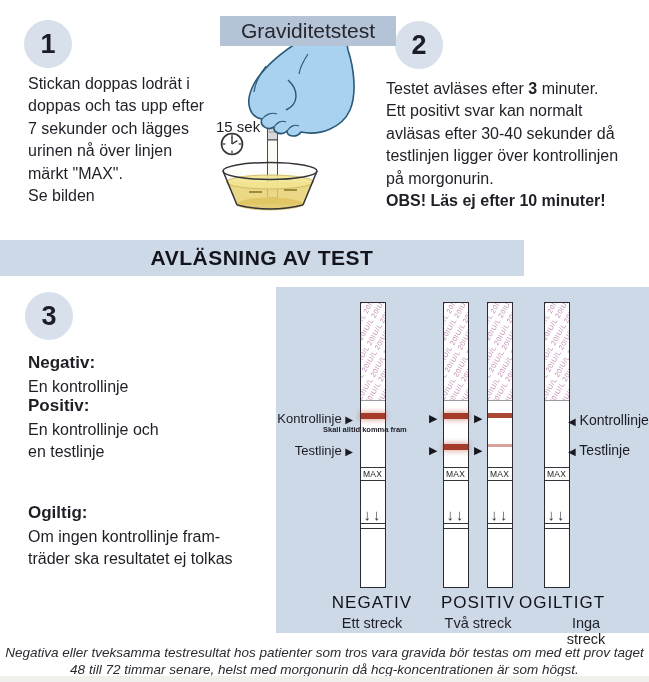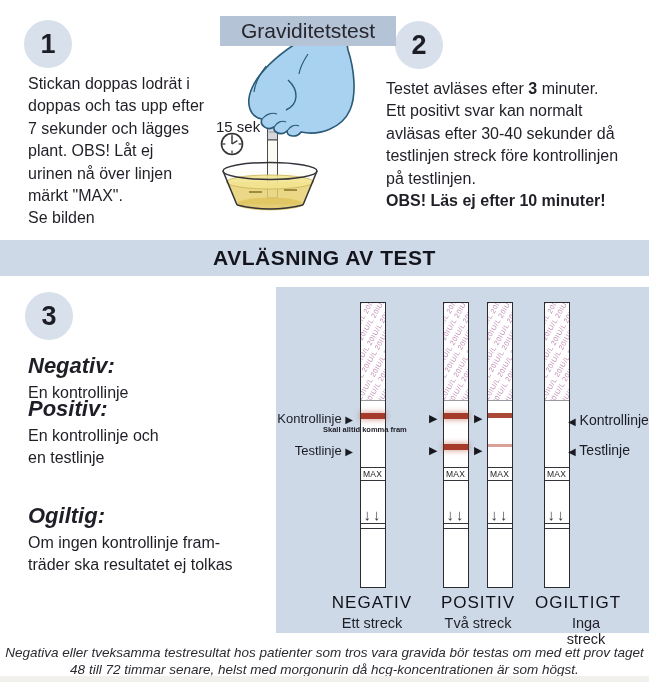--- a/index.html
+++ b/index.html
@@ -16,21 +16,21 @@
     font-size:27px; font-weight:bold; color:#1d1d26;
   }
   #title-box {
     position:absolute; left:220px; top:16px; width:176px; height:30px;
     background:var(--titlebox_blue); display:flex; align-items:center; justify-content:center;
     font-size:21px; color:#26262e; z-index:5;
   }
   .steptext { position:absolute; font-size:16px; line-height:22.4px; color:#1f1f27; }
   .steptext .b { font-weight:bold; }
   #band {
-    position:absolute; left:0; top:240px; width:649px; height:36px;
+    position:absolute; left:0; top:240px; width:524px; height:36px;
     background:var(--band_blue); display:flex; align-items:center; justify-content:center;
     font-size:21px; font-weight:bold; letter-spacing:0.5px; color:#14141c;
   }
   #panel {
     position:absolute; left:276px; top:287px; width:373px; height:346px;
     background:var(--panel_blue);
   }
   .strip {
     position:absolute; top:15px; width:26px; height:286px;
     background:#fff; border:1.5px solid #2a2a30; display:flex; flex-direction:column;
@@ -57,21 +57,21 @@
     font-size:15px; letter-spacing:2px; color:#3a3a42;
   }
   .gapzone { height:4px; background:#fff; }
   .handle { flex:1; border-top:1.2px solid #33333a; background:#fff; }
   .ptr-label { position:absolute; font-size:13px; color:#1b1b24; white-space:nowrap; }
   .ptr-label .tri { font-size:10px; }
   .ptr-note { position:absolute; font-size:7.5px; font-weight:bold; color:#1b1b24; white-space:nowrap; }
   .mid-arrow { position:absolute; font-size:11px; color:#16161e; }
   .result-name { position:absolute; text-align:center; font-size:17px; font-weight:normal; letter-spacing:1px; color:#111119; }
   .result-sub  { position:absolute; text-align:center; font-size:14.5px; color:#1f1f27; }
-  .s3-title { font-size:22px; font-weight:bold; margin-bottom:3px;font-style:italic; }
+  .s3-title { font-size:17px; font-weight:bold; margin-bottom:3px; }
   .s3-line { font-size:16px; line-height:21.5px; }
   #footnote { position:absolute; left:0; top:644px; width:649px; text-align:center;
     font-style:italic; font-size:13.5px; line-height:17px; color:#2a2a30; }
   #bottom-bar { position:absolute; left:0; top:676px; width:649px; height:6px; background:#f1f0ed; }
   svg { display:block; }
 </style>
 </head>
 <body>
 
 <div id="page">
@@ -85,32 +85,31 @@
   <div class="circle" style="left:25px; top:292px;">
       <span>3</span>
     </div>
 
   <div id="title-box">Graviditetstest</div>
 
   <div class="steptext" style="left:28px; top:73px;">
     <div>Stickan doppas lodrät i</div>
     <div>doppas och tas upp efter</div>
     <div>7 sekunder och lägges</div>
-    <div>plant. OBS! Låt ej</div>
     <div>urinen nå över linjen</div>
     <div>märkt "MAX".</div>
     <div>Se bilden</div>
   </div>
 
   <div class="steptext" style="left:386px; top:78px; width:258px;">
     <div><span>Testet avläses efter </span><span class="b">3</span><span> minuter.</span></div>
     <div>Ett positivt svar kan normalt</div>
     <div>avläsas efter 30-40 sekunder då</div>
-    <div>testlinjen streck före kontrollinjen</div>
-    <div>på testlinjen.</div>
+    <div>testlinjen ligger över kontrollinjen</div>
+    <div>på morgonurin.</div>
     <div class="b">OBS! Läs ej efter 10 minuter!</div>
   </div>
 
   <div class="abs" style="left:216px; top:118px; font-size:15px; color:#1c1c24;">15 sek</div>
   <svg class="abs" style="left:219px; top:131px;" width="26" height="26" viewBox="0 0 26 26">
     <circle cx="13" cy="13" r="10.5" fill="none" stroke="#333" stroke-width="1.6"></circle>
     <line x1="13" y1="3.2" x2="13" y2="6.4" stroke="#333" stroke-width="1.2"></line>
     <line x1="13" y1="19.6" x2="13" y2="22.8" stroke="#333" stroke-width="1.2"></line>
     <line x1="3.2" y1="13" x2="6.4" y2="13" stroke="#333" stroke-width="1.2"></line>
     <line x1="19.6" y1="13" x2="22.8" y2="13" stroke="#333" stroke-width="1.2"></line>
@@ -246,21 +245,21 @@
     <div class="mid-arrow" style="left:198px; top:125px;">▶</div>
     <div class="mid-arrow" style="left:198px; top:157px;">▶</div>
 
     <div class="ptr-label" style="left:292px; top:125px; font-size:14px;"><span class="tri">◀</span> <span>Kontrollinje</span></div>
     <div class="ptr-label" style="left:292px; top:155px; font-size:14px;"><span class="tri">◀</span> <span>Testlinje</span></div>
 
     <div class="result-name" style="left:40px; top:306px; width:112px;">NEGATIV</div>
     <div class="result-sub" style="left:40px; top:328px; width:112px;">Ett streck</div>
     <div class="result-name" style="left:146px; top:306px; width:112px;">POSITIV</div>
     <div class="result-sub" style="left:146px; top:328px; width:112px;">Två streck</div>
-    <div class="result-name" style="left:246px; top:306px; width:112px;">OGILTIGT</div>
+    <div class="result-name" style="left:230px; top:306px; width:112px;">OGILTIGT</div>
     <div class="result-sub" style="left:230px; top:328px; width:112px;padding-left:48px;">Inga streck</div>
   </div>
 
   <div id="footnote">
     <div>Negativa eller tveksamma testresultat hos patienter som tros vara gravida bör testas om med ett prov taget</div>
     <div>48 till 72 timmar senare, helst med morgonurin då hcg-koncentrationen är som högst.</div>
   </div>
 
   <div id="bottom-bar"></div>
 </div>

